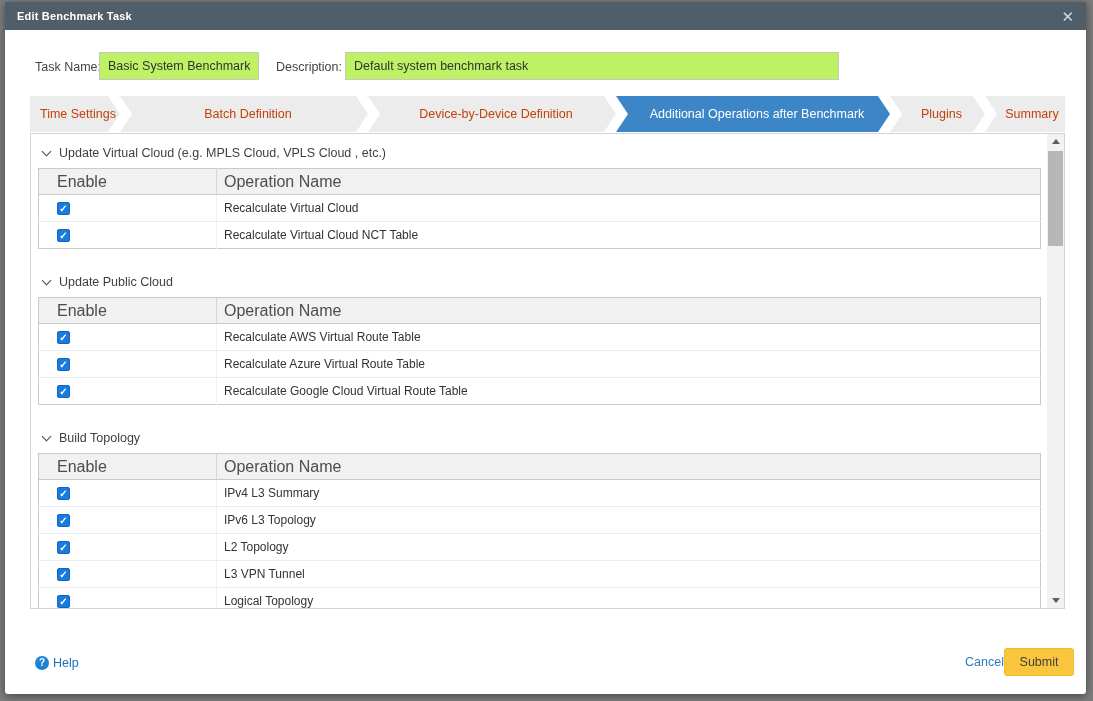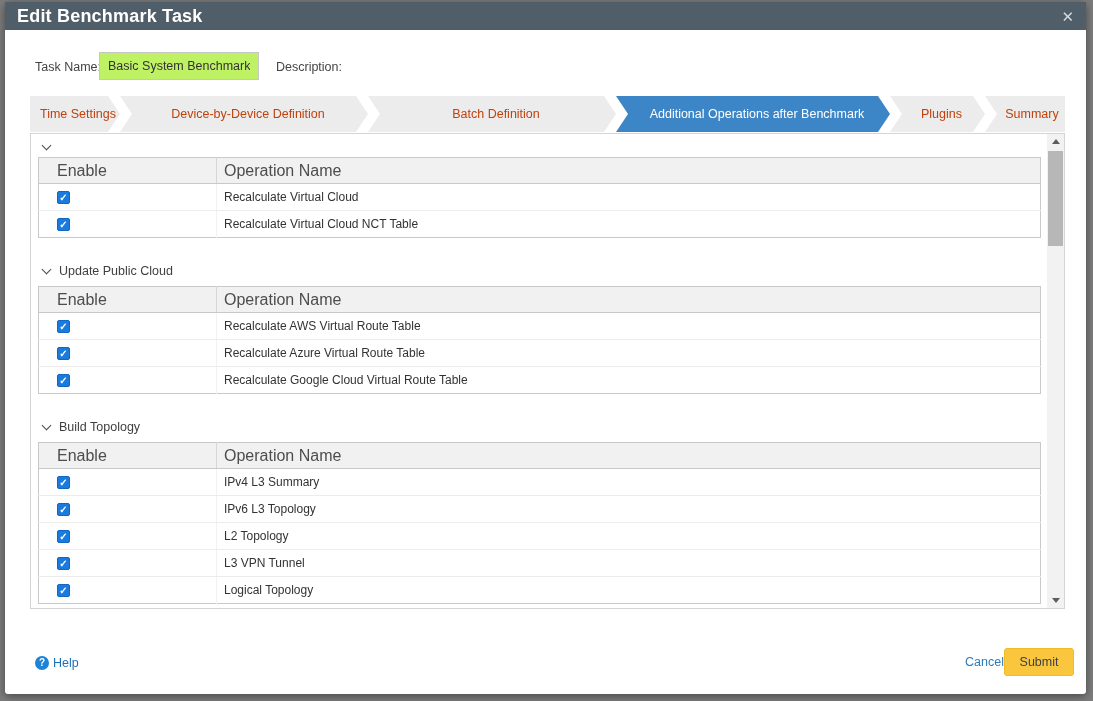--- a/index.html
+++ b/index.html
@@ -5,21 +5,21 @@
   * { margin:0; padding:0; box-sizing:border-box; }
   html,body { width:1093px; height:701px; overflow:hidden;
     font-family:"Liberation Sans", sans-serif; }
   .backdrop { position:absolute; inset:0; width:1093px; height:701px; background:#7d7d7d; }
   .dialog { position:absolute; left:5px; top:2px; width:1081px; height:692px;
     background:#ffffff; border-radius:0 0 3px 3px; box-shadow:0 2px 10px rgba(0,0,0,.45); }
 
   
   .titlebar { position:absolute; left:0; top:0; right:0; height:28px; background:#4f5e69;
     display:flex; align-items:center; padding:0 12px; }
-  .titlebar .title { color:#ffffff; font-size:18px; font-weight:700; letter-spacing:.2px; }
+  .titlebar .title { color:#ffffff; font-size:11px; font-weight:700; letter-spacing:.2px; }
   .titlebar .close { margin-left:auto; color:#d4dbdf; font-size:15px; line-height:15px;
     cursor:pointer; font-weight:400; }
 
   
   .formrow { position:absolute; left:0; top:28px; right:0; height:60px; }
   .formrow label { position:absolute; top:30px; font-size:12.5px; color:#444; }
   .lbl-task { left:30px; }
   .lbl-desc { left:271px; }
   .formrow input { position:absolute; top:22px; height:28px; border:1px solid #c6c6c6;
     font-family:Liberation Sans, sans-serif; font-size:12.5px; color:#333;
@@ -104,36 +104,38 @@
 
     <div class="titlebar">
       <span class="title">Edit Benchmark Task</span>
       <span class="close">✕</span>
     </div>
 
     <div class="formrow">
       <label class="lbl-task">Task Name:</label>
       <input class="inp-task" type="text" value="Basic System Benchmark" style="">
       <label class="lbl-desc">Description:</label>
+      <input class="inp-desc" type="text" value="Default system benchmark task" style="">
     </div>
 
     <div class="tabbar" id="tabbar">
         <div class="tab first">Time Settings</div>
+        <div class="tab">Batch Definition</div>
         <div class="tab">Device-by-Device Definition</div>
-        <div class="tab">Batch Definition</div>
         <div class="tab active">Additional Operations after Benchmark</div>
         <div class="tab">Plugins</div>
         <div class="tab last">Summary</div>
       </div>
 
     <div class="content">
       <div class="viewport" id="sections">
           <section class="op-section">
     <div class="sec-head">
       <span class="chev"></span>
+      <span class="sec-title">Update Virtual Cloud (e.g. MPLS Cloud, VPLS Cloud , etc.)</span>
     </div>
     <table class="optable">
       <thead>
         <tr>
           <th class="col-enable">Enable</th>
           <th class="col-op">Operation Name</th>
         </tr>
       </thead>
       <tbody>
                 <tr>

